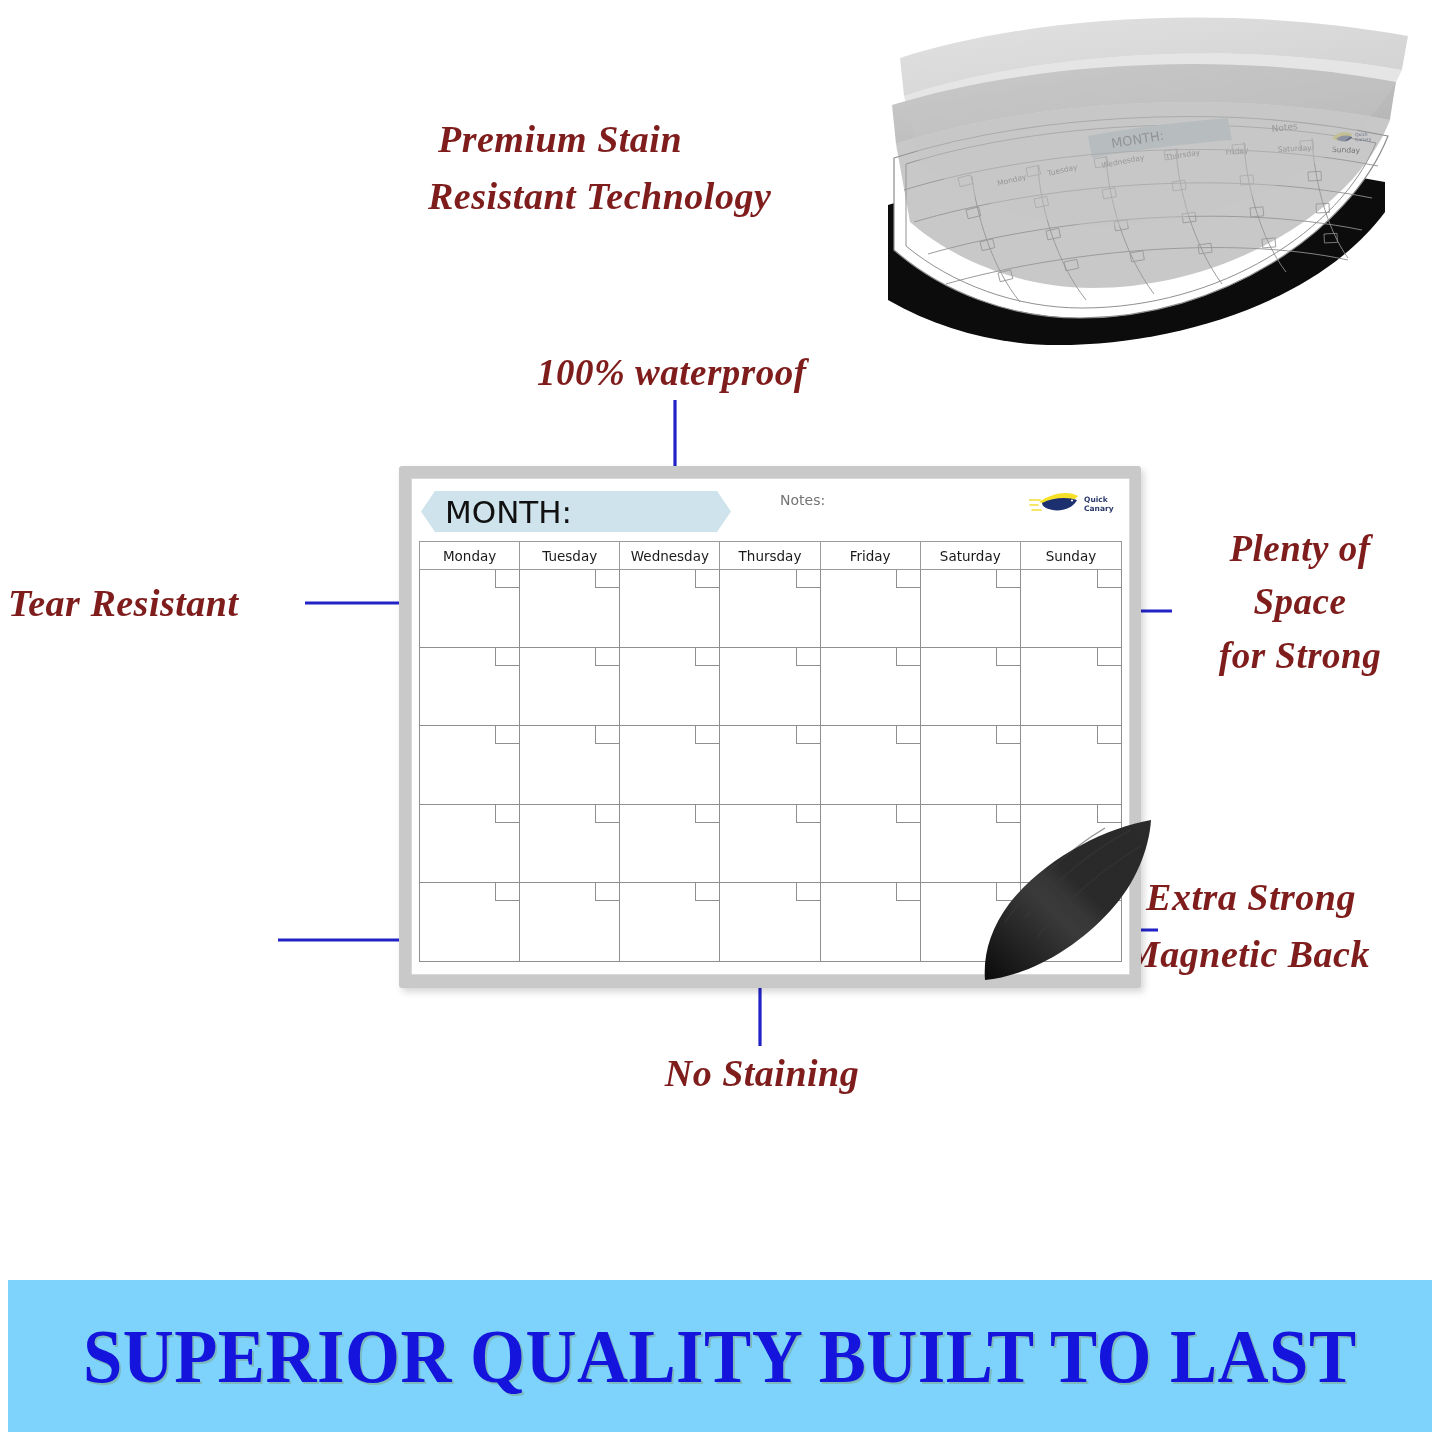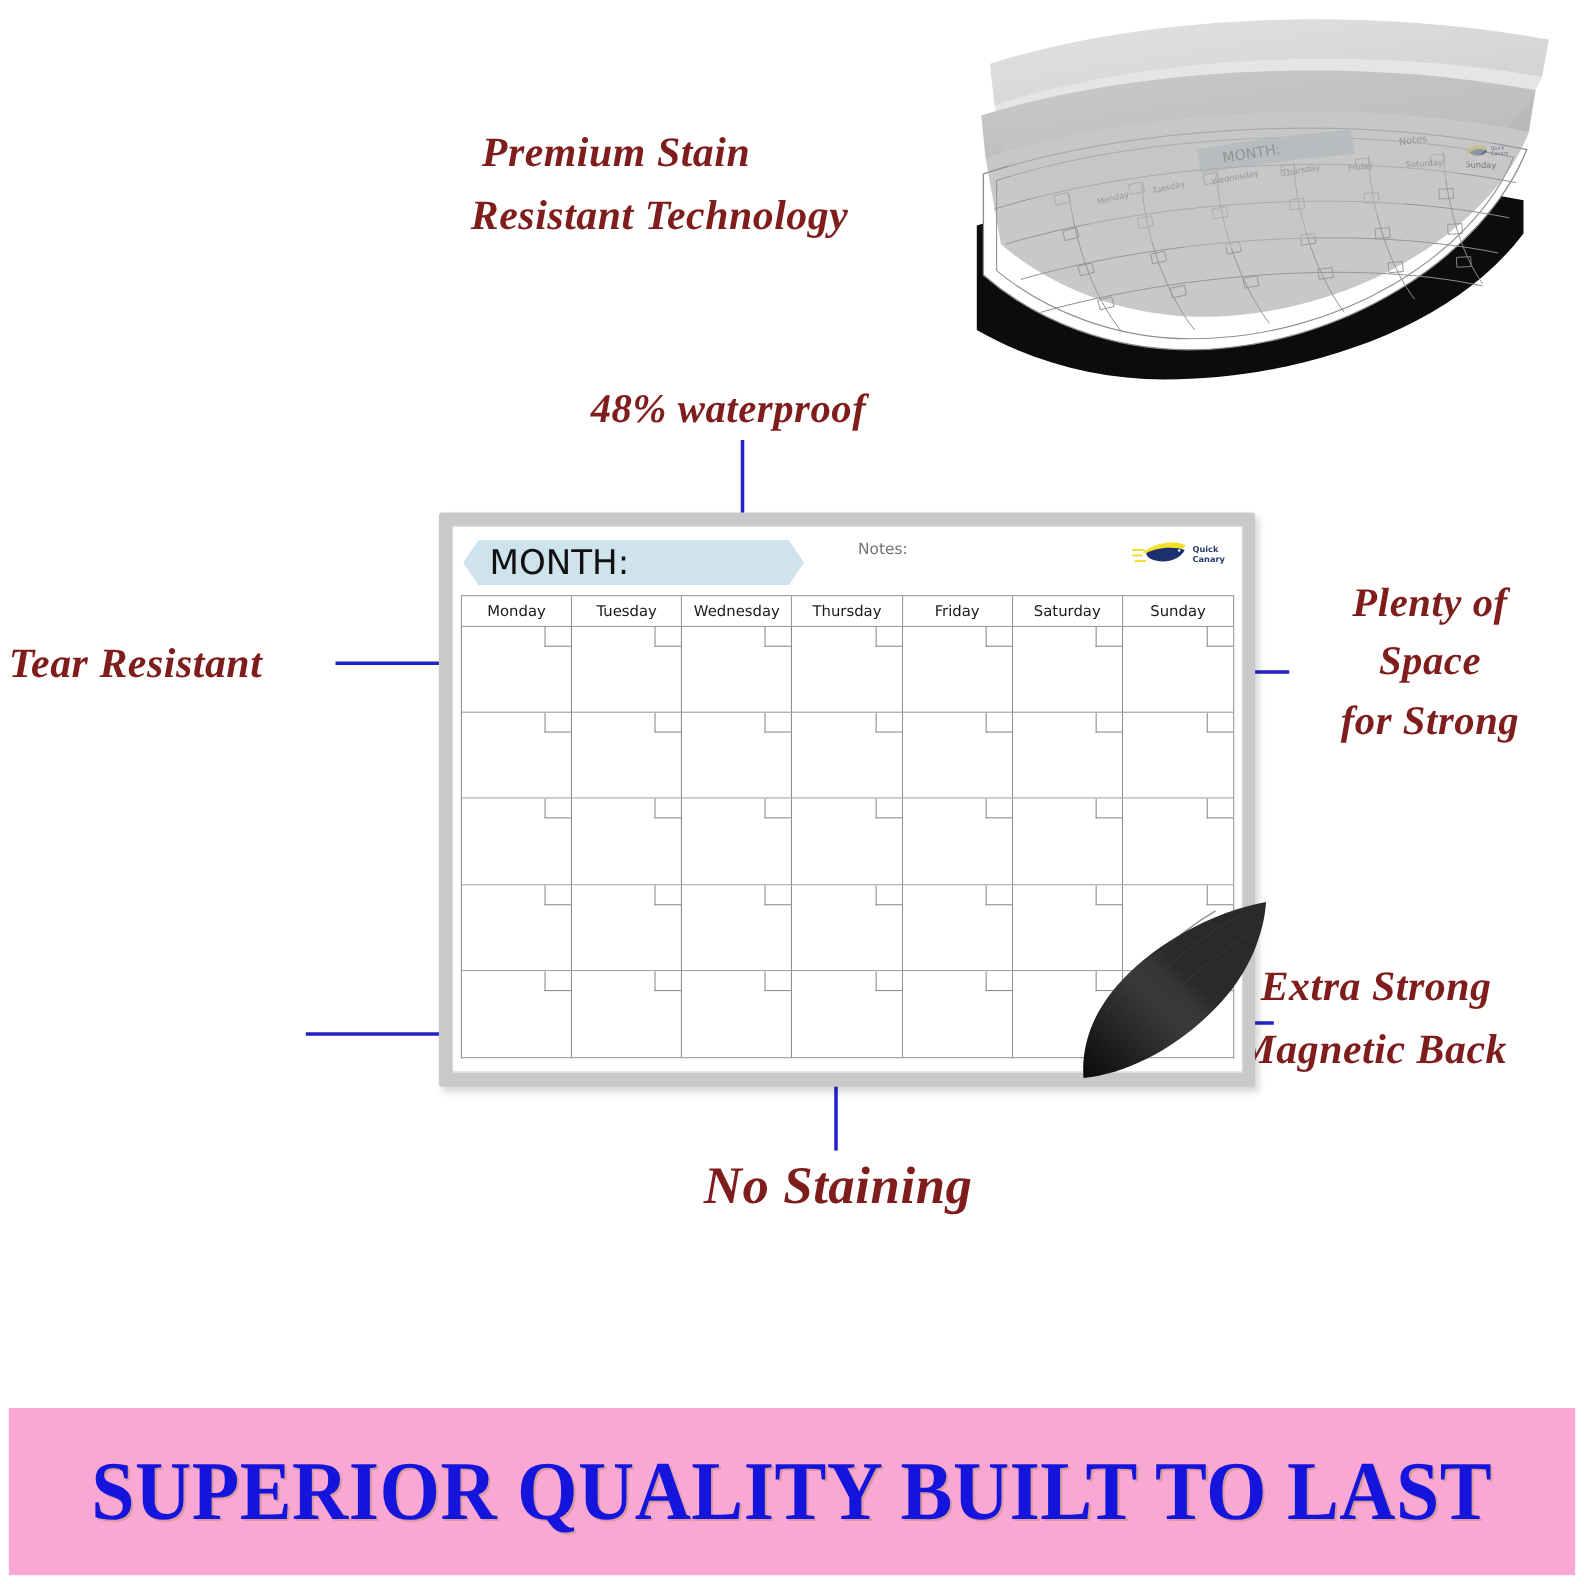--- a/index.html
+++ b/index.html
@@ -133,21 +133,21 @@
     width:205px; height:190px;
     pointer-events:none;
   }
   #peel svg { display:block; }
 
   
   #banner {
     position:absolute;
     left:8px; bottom:8px;
     width:1424px; height:152px;
-    background:#f9a8d4;
+    background:#7dd3fc;
     display:flex; align-items:center; justify-content:center;
   }
   #bannerText {
     font-family:"Liberation Serif", serif;
     font-weight:700;
     font-size:76px;
     color:#1414dd;
     letter-spacing:0.5px;
     transform:scaleX(0.93);
     text-shadow:2px 2px 0 rgba(120,110,0,0.25);
@@ -261,21 +261,21 @@
       </g>
     </svg>
   </div>
 
   <div class="anno" style="left:438px; top:118px; font-size:38px;">
     <div>Premium Stain</div>
     <div style="margin-top:14px; margin-left:-10px;text-align:center;">Resistant Technology</div>
   </div>
 
   <div class="anno" style="left:537px; top:352px; font-size:37px;">
-    <div>48% waterproof</div>
+    <div>100% waterproof</div>
   </div>
   <div class="arrow" style="left:660px; top:400px;">
     <svg width="30" height="215" viewBox="0 0 30 215">
       <line x1="15" y1="0" x2="15" y2="196" stroke="#2222c8" stroke-width="3.2"></line>
       <polygon points="15,211 6,190 24,190" fill="#2222c8"></polygon>
     </svg>
   </div>
 
   <div class="anno" style="left:8px; top:582px; font-size:38px;">
     <div>Tear Resistant</div>
@@ -310,21 +310,21 @@
     <div>Extra Strong</div>
     <div style="margin-top:14px; margin-left:-6px;">Magnetic Back</div>
   </div>
   <div class="arrow" style="left:1058px; top:915px;">
     <svg width="100" height="30" viewBox="0 0 100 30">
       <line x1="18" y1="15" x2="100" y2="15" stroke="#2222c8" stroke-width="3.2"></line>
       <polygon points="2,15 24,6 24,24" fill="#2222c8"></polygon>
     </svg>
   </div>
 
-  <div class="anno" style="left:612px; top:1052px; font-size:48px; width:300px; text-align:center;">
+  <div class="anno" style="left:612px; top:1052px; font-size:38px; width:300px; text-align:center;">
     <div>No Staining</div>
   </div>
   <div class="arrow" style="left:745px; top:838px;">
     <svg width="30" height="208" viewBox="0 0 30 208">
       <line x1="15" y1="12" x2="15" y2="208" stroke="#2222c8" stroke-width="3.2"></line>
       <polygon points="15,0 6,20 24,20" fill="#2222c8"></polygon>
     </svg>
   </div>
 
   <div id="board">

